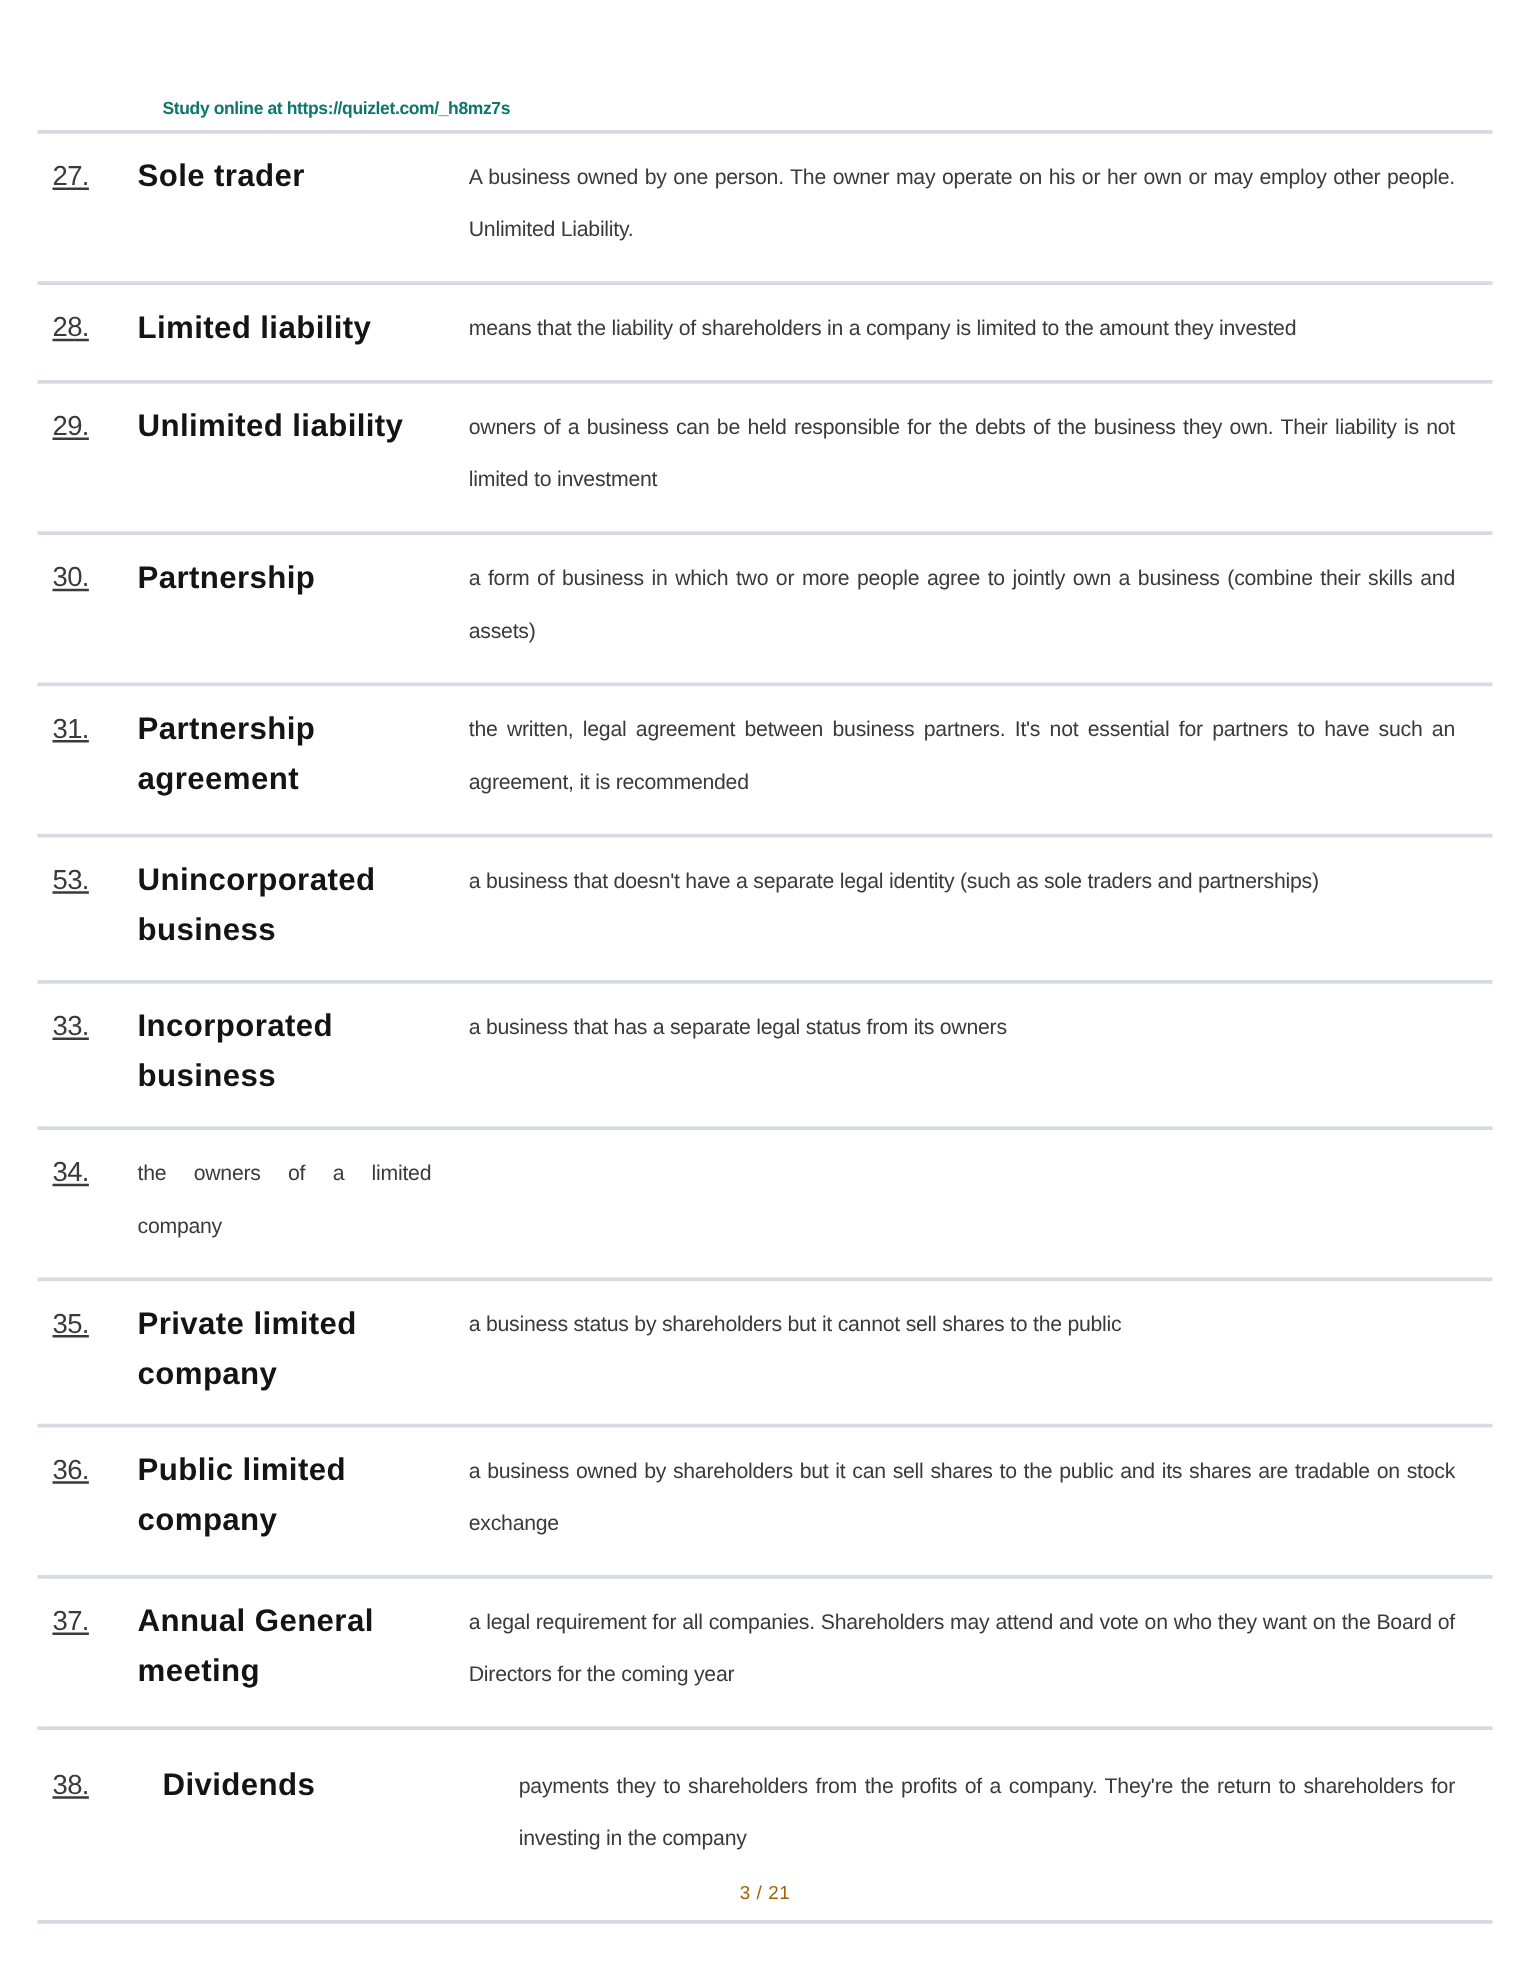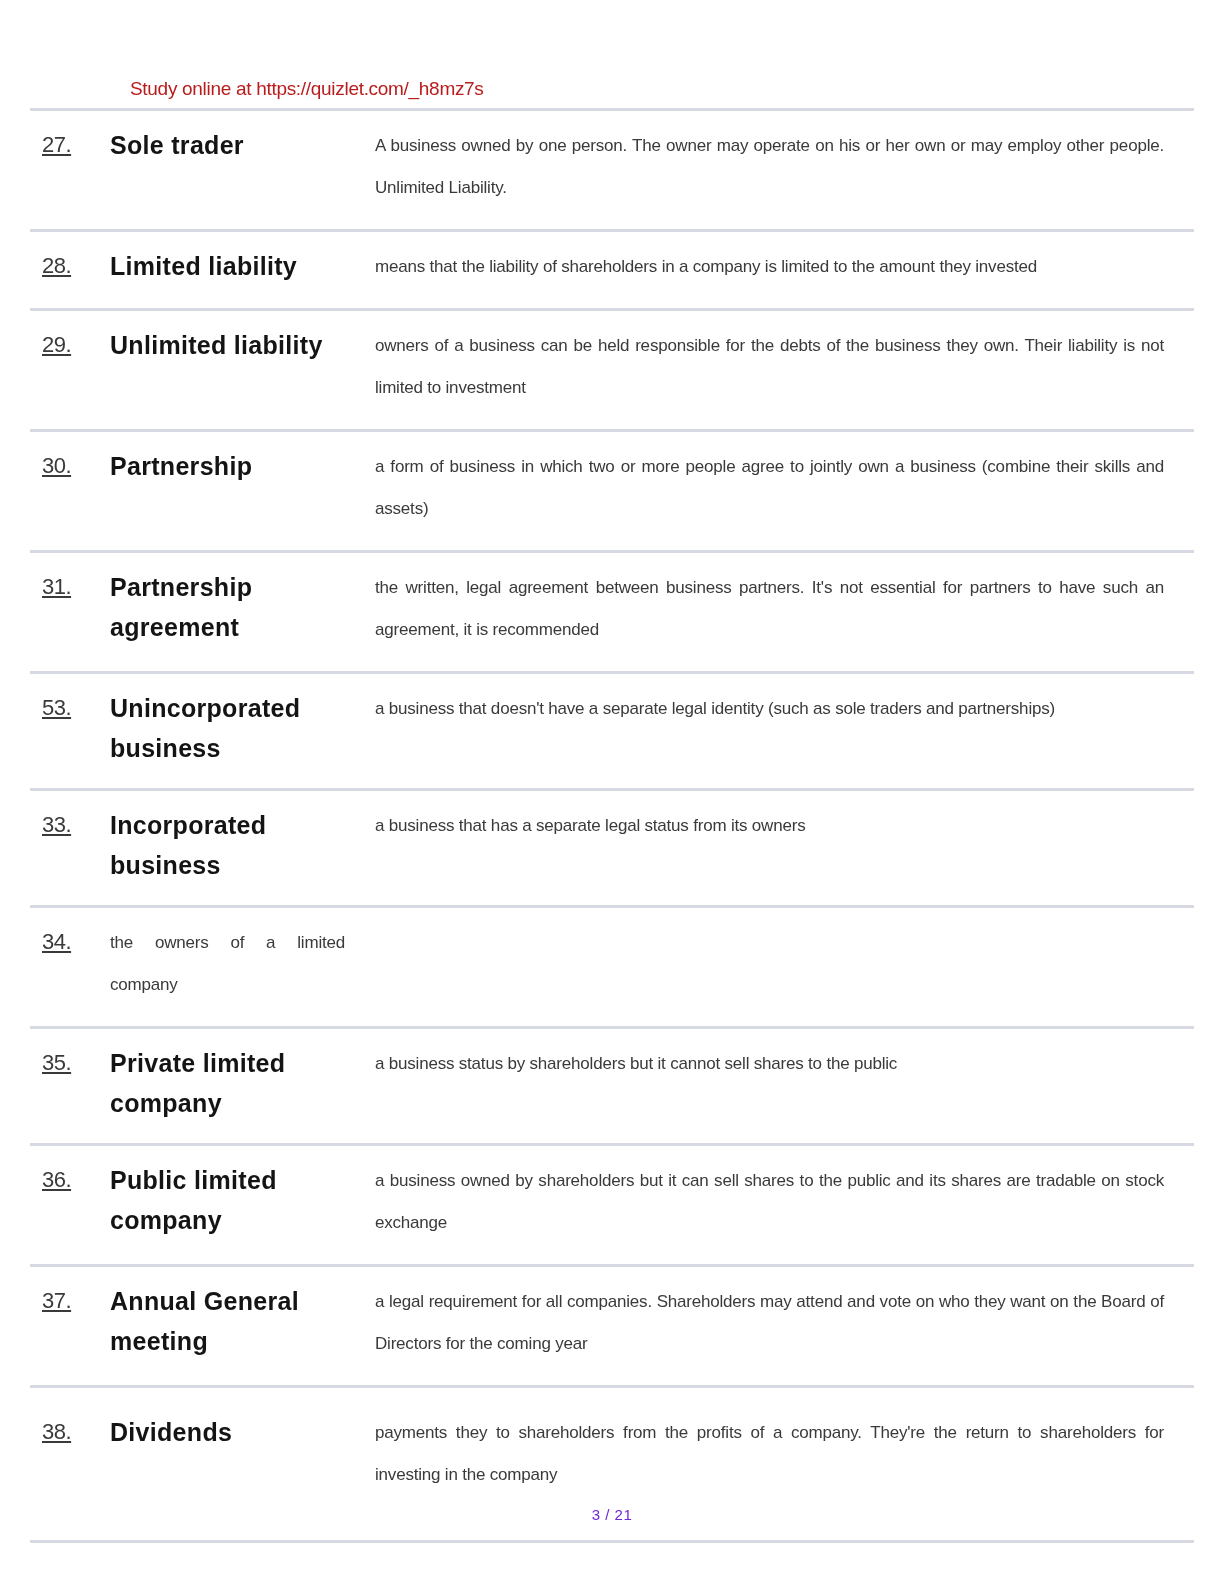--- a/index.html
+++ b/index.html
@@ -22,36 +22,38 @@
   .content {
     margin: 0 30px;
     width: 1164px;
   }
   .header {
     padding: 78px 0 8px 100px;
     border-bottom: 3px solid #d7d9e3;
     box-sizing: border-box;
   }
   .header .study-link {
-    font-size: 19px;
-    color: #b91c1c;
+    font-size: 14px;
+    color: #0f766e;
     letter-spacing: -0.3px;
     text-decoration: none;
     display: inline-block;
+    font-weight: bold;
   }
   .row {
     display: grid;
     grid-template-columns: 80px 265px 1fr;
     align-items: start;
     padding: 14px 0 20px 0;
     border-bottom: 3px solid #d7d9e3;
   }
   .row:last-child {
     padding-top: 24px;
     padding-bottom: 44px;
+    gap: 20px;
   }
   .num {
     font-size: 22px;
     color: #3a3a3a;
     padding-left: 12px;
     line-height: 40px;
     letter-spacing: -0.5px;
     text-decoration: underline;
   }
   .term {
@@ -72,21 +74,21 @@
     padding-right: 30px;
     letter-spacing: -0.2px;
   }
   .footer {
     position: absolute;
     left: 0;
     right: 0;
     top: 1506px;
     text-align: center;
     font-size: 15px;
-    color: #6d28d9;
+    color: #a16207;
     letter-spacing: 0.5px;
   }
 </style>
 </head>
 <body>
 
 <div class="page">
   <div class="content">
 
     <div class="header">

